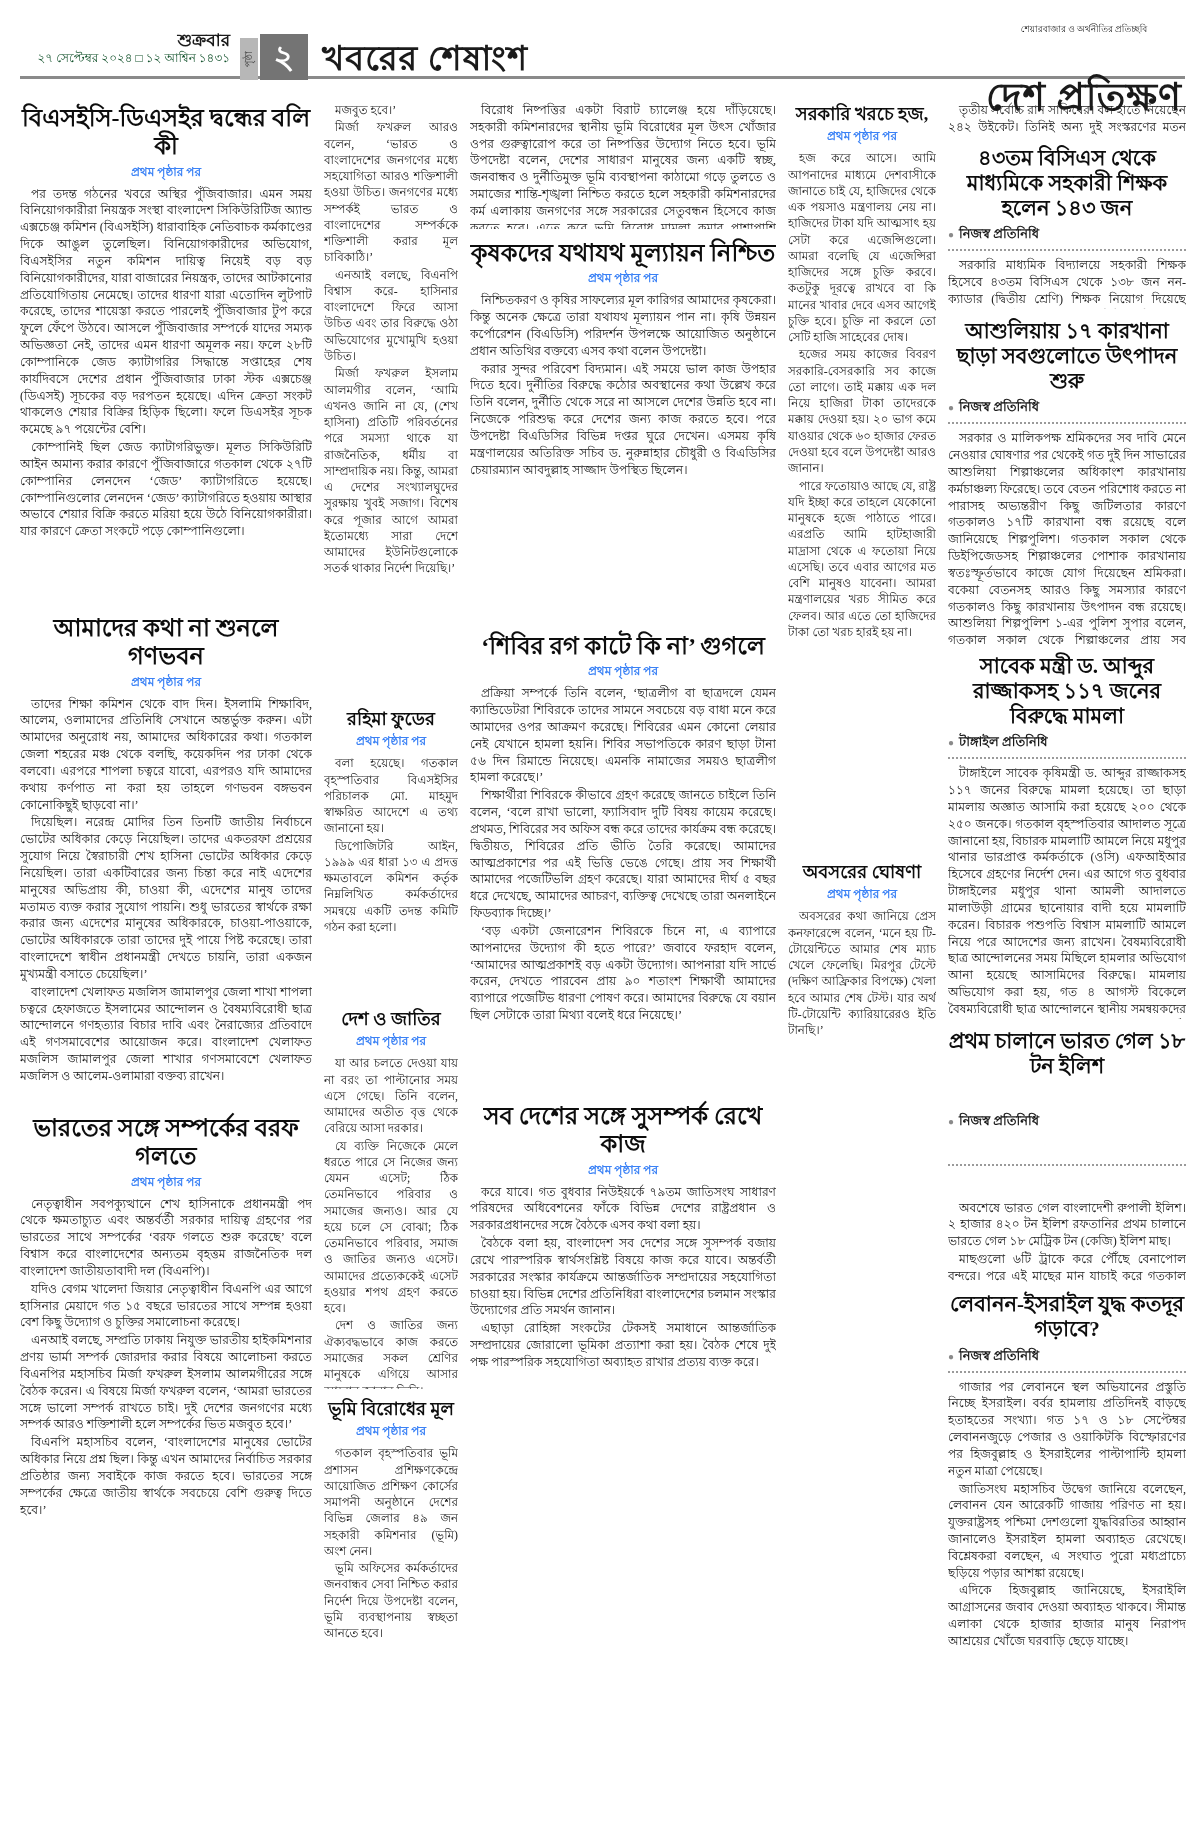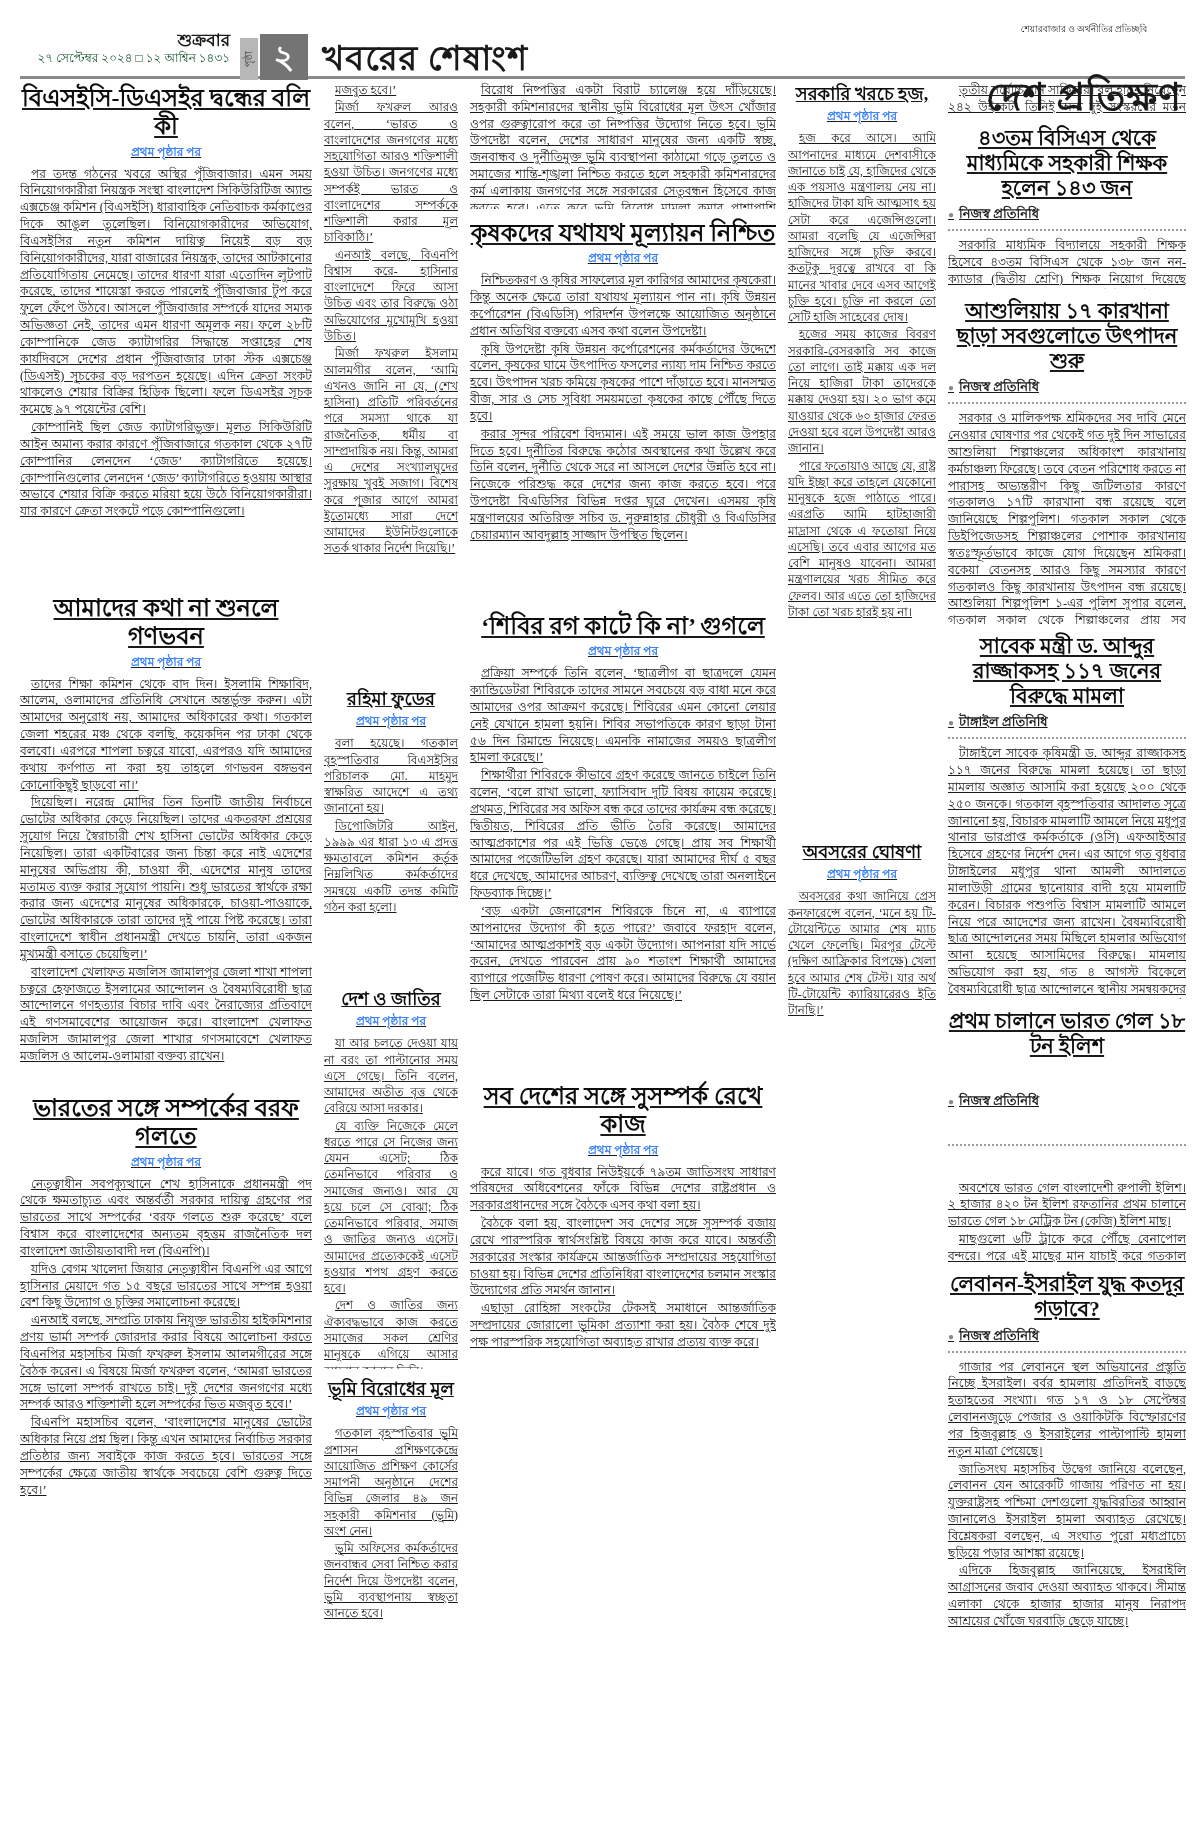--- a/index.html
+++ b/index.html
@@ -15,21 +15,21 @@
            display:flex;align-items:center;justify-content:center;z-index:2;}
   .pagetab span{writing-mode:vertical-rl;transform:rotate(180deg);font-size:10px;color:#333;}
   .pagenum{position:absolute;left:260px;top:34px;width:48px;height:46px;background:#747474;
            display:flex;align-items:center;justify-content:center;z-index:2;}
   .pagenum span{color:#fff;font-size:32px;font-weight:bold;line-height:1;}
   .sectiontitle{position:absolute;left:322px;top:32px;font-size:34px;font-weight:bold;letter-spacing:1px;}
   .brand{position:absolute;right:18px;top:22px;text-align:center;}
   .brand .tagline{font-size:9px;color:#222;margin-bottom:1px;}
   .brand .name{font-size:38px;font-weight:bold;line-height:1;letter-spacing:1px;margin-top:41px;}
   
-  .col{position:absolute;top:80px;height:1722px;overflow:hidden;text-decoration:underline;}
+  .col{position:absolute;top:100px;height:1722px;overflow:hidden;}
   .article{overflow:hidden;display:flex;flex-direction:column;box-sizing:border-box;padding:2px 0 6px 0;}
   .headline{font-weight:bold;text-align:center;line-height:1.18;margin:2px 0 1px 0;color:#0d0d0d;}
   .hl-xl{font-size:24px;}
   .hl-e{font-size:21px;}
   .hl-n{font-size:18px;}
   .continued{text-align:center;font-size:12px;font-weight:bold;color:#3b82f6;margin:1px 0 3px 0;}
   .byline{display:flex;align-items:center;gap:5px;font-size:13px;font-weight:bold;margin:3px 0 2px 0;}
   .byline .dot{color:#8a8a8a;font-size:10px;}
   .dotrule{border-bottom:2px dotted #9a9a9a;margin:2px 0 6px 0;}
   .body{flex:1;overflow:hidden;text-align:justify;}
@@ -127,21 +127,20 @@
         <article class="article" style="height: 135px;">
           <div class="body">
             <p>বিরোধ নিষ্পত্তির একটা বিরাট চ্যালেঞ্জ হয়ে দাঁড়িয়েছে। সহকারী কমিশনারদের স্থানীয় ভূমি বিরোধের মূল উৎস খোঁজার ওপর গুরুত্বারোপ করে তা নিষ্পত্তির উদ্যোগ নিতে হবে। ভূমি উপদেষ্টা বলেন, দেশের সাধারণ মানুষের জন্য একটি স্বচ্ছ, জনবান্ধব ও দুর্নীতিমুক্ত ভূমি ব্যবস্থাপনা কাঠামো গড়ে তুলতে ও সমাজের শান্তি-শৃঙ্খলা নিশ্চিত করতে হলে সহকারী কমিশনারদের কর্ম এলাকায় জনগণের সঙ্গে সরকারের সেতুবন্ধন হিসেবে কাজ করতে হবে। এতে করে ভূমি বিরোধ মামলা কমার পাশাপাশি মামলার সবপক্ষের অর্থশ্রম ও সময়ের অপচয় রোধ করা সম্ভব হবে।</p>
           </div>
         </article>
         <article class="article" style="height: 393px;">
           <h2 class="headline hl-xl">কৃষকদের যথাযথ মূল্যায়ন নিশ্চিত</h2>
           <div class="continued">প্রথম পৃষ্ঠার পর</div>
           <div class="body">
             <p>নিশ্চিতকরণ ও কৃষির সাফল্যের মূল কারিগর আমাদের কৃষকেরা। কিন্তু অনেক ক্ষেত্রে তারা যথাযথ মূল্যায়ন পান না। কৃষি উন্নয়ন কর্পোরেশন (বিএডিসি) পরিদর্শন উপলক্ষে আয়োজিত অনুষ্ঠানে প্রধান অতিথির বক্তব্যে এসব কথা বলেন উপদেষ্টা।</p>
-            <p>কৃষি উপদেষ্টা কৃষি উন্নয়ন কর্পোরেশনের কর্মকর্তাদের উদ্দেশে বলেন, কৃষকের ঘামে উৎপাদিত ফসলের ন্যায্য দাম নিশ্চিত করতে হবে। উৎপাদন খরচ কমিয়ে কৃষকের পাশে দাঁড়াতে হবে। মানসম্মত বীজ, সার ও সেচ সুবিধা সময়মতো কৃষকের কাছে পৌঁছে দিতে হবে।</p>
             <p>করার সুন্দর পরিবেশ বিদ্যমান। এই সময়ে ভাল কাজ উপহার দিতে হবে। দুর্নীতির বিরুদ্ধে কঠোর অবস্থানের কথা উল্লেখ করে তিনি বলেন, দুর্নীতি থেকে সরে না আসলে দেশের উন্নতি হবে না। নিজেকে পরিশুদ্ধ করে দেশের জন্য কাজ করতে হবে। পরে উপদেষ্টা বিএডিসির বিভিন্ন দপ্তর ঘুরে দেখেন। এসময় কৃষি মন্ত্রণালয়ের অতিরিক্ত সচিব ড. নুরুন্নাহার চৌধুরী ও বিএডিসির চেয়ারম্যান আবদুল্লাহ সাজ্জাদ উপস্থিত ছিলেন।</p>
           </div>
         </article>
         <article class="article" style="height: 470px;">
           <h2 class="headline hl-xl">‘শিবির রগ কাটে কি না’ গুগলে</h2>
           <div class="continued">প্রথম পৃষ্ঠার পর</div>
           <div class="body">
             <p>প্রক্রিয়া সম্পর্কে তিনি বলেন, ‘ছাত্রলীগ বা ছাত্রদলে যেমন ক্যান্ডিডেটরা শিবিরকে তাদের সামনে সবচেয়ে বড় বাধা মনে করে আমাদের ওপর আক্রমণ করেছে। শিবিরের এমন কোনো লেয়ার নেই যেখানে হামলা হয়নি। শিবির সভাপতিকে কারণ ছাড়া টানা ৫৬ দিন রিমান্ডে নিয়েছে। এমনকি নামাজের সময়ও ছাত্রলীগ হামলা করেছে।’</p>
             <p>শিক্ষার্থীরা শিবিরকে কীভাবে গ্রহণ করেছে জানতে চাইলে তিনি বলেন, ‘বলে রাখা ভালো, ফ্যাসিবাদ দুটি বিষয় কায়েম করেছে। প্রথমত, শিবিরের সব অফিস বন্ধ করে তাদের কার্যক্রম বন্ধ করেছে। দ্বিতীয়ত, শিবিরের প্রতি ভীতি তৈরি করেছে। আমাদের আত্মপ্রকাশের পর এই ভিত্তি ভেঙে গেছে। প্রায় সব শিক্ষার্থী আমাদের পজেটিভলি গ্রহণ করেছে। যারা আমাদের দীর্ঘ ৫ বছর ধরে দেখেছে, আমাদের আচরণ, ব্যক্তিত্ব দেখেছে তারা অনলাইনে ফিডব্যাক দিচ্ছে।’</p>
             <p>‘বড় একটা জেনারেশন শিবিরকে চিনে না, এ ব্যাপারে আপনাদের উদ্যোগ কী হতে পারে?’ জবাবে ফরহাদ বলেন, ‘আমাদের আত্মপ্রকাশই বড় একটা উদ্যোগ। আপনারা যদি সার্ভে করেন, দেখতে পারবেন প্রায় ৯০ শতাংশ শিক্ষার্থী আমাদের ব্যাপারে পজেটিভ ধারণা পোষণ করে। আমাদের বিরুদ্ধে যে বয়ান ছিল সেটাকে তারা মিথ্যা বলেই ধরে নিয়েছে।’</p>

